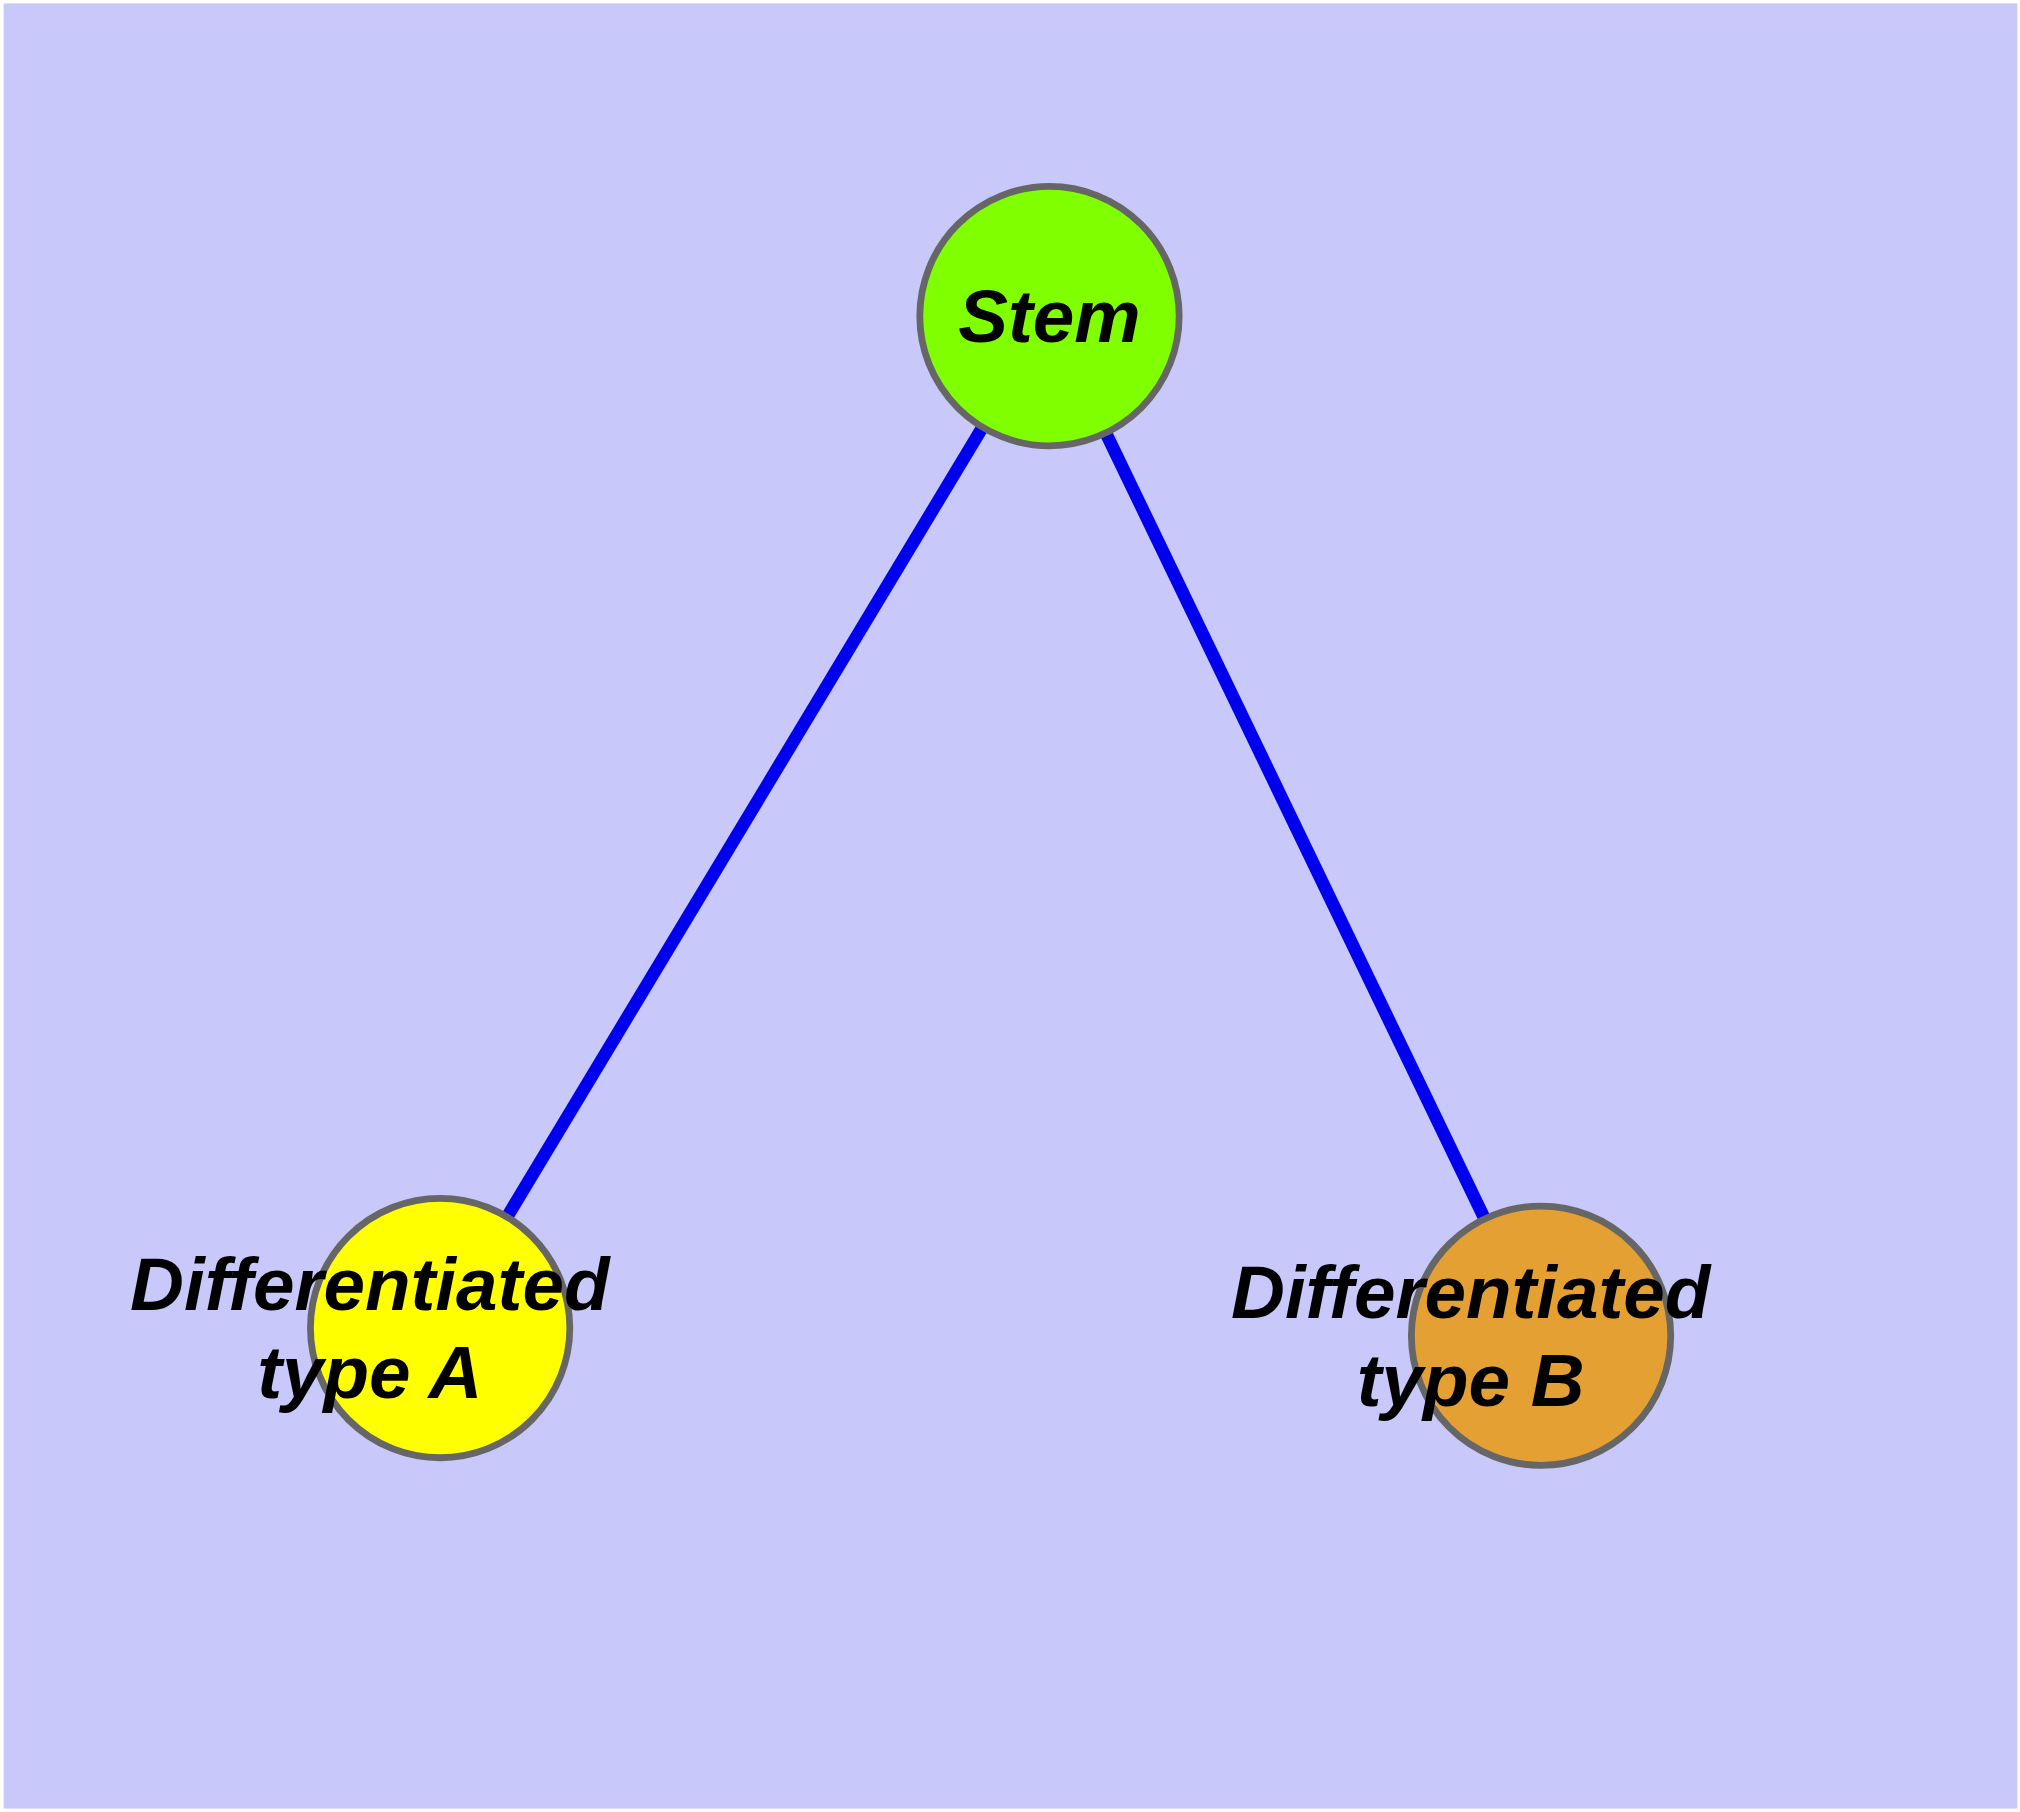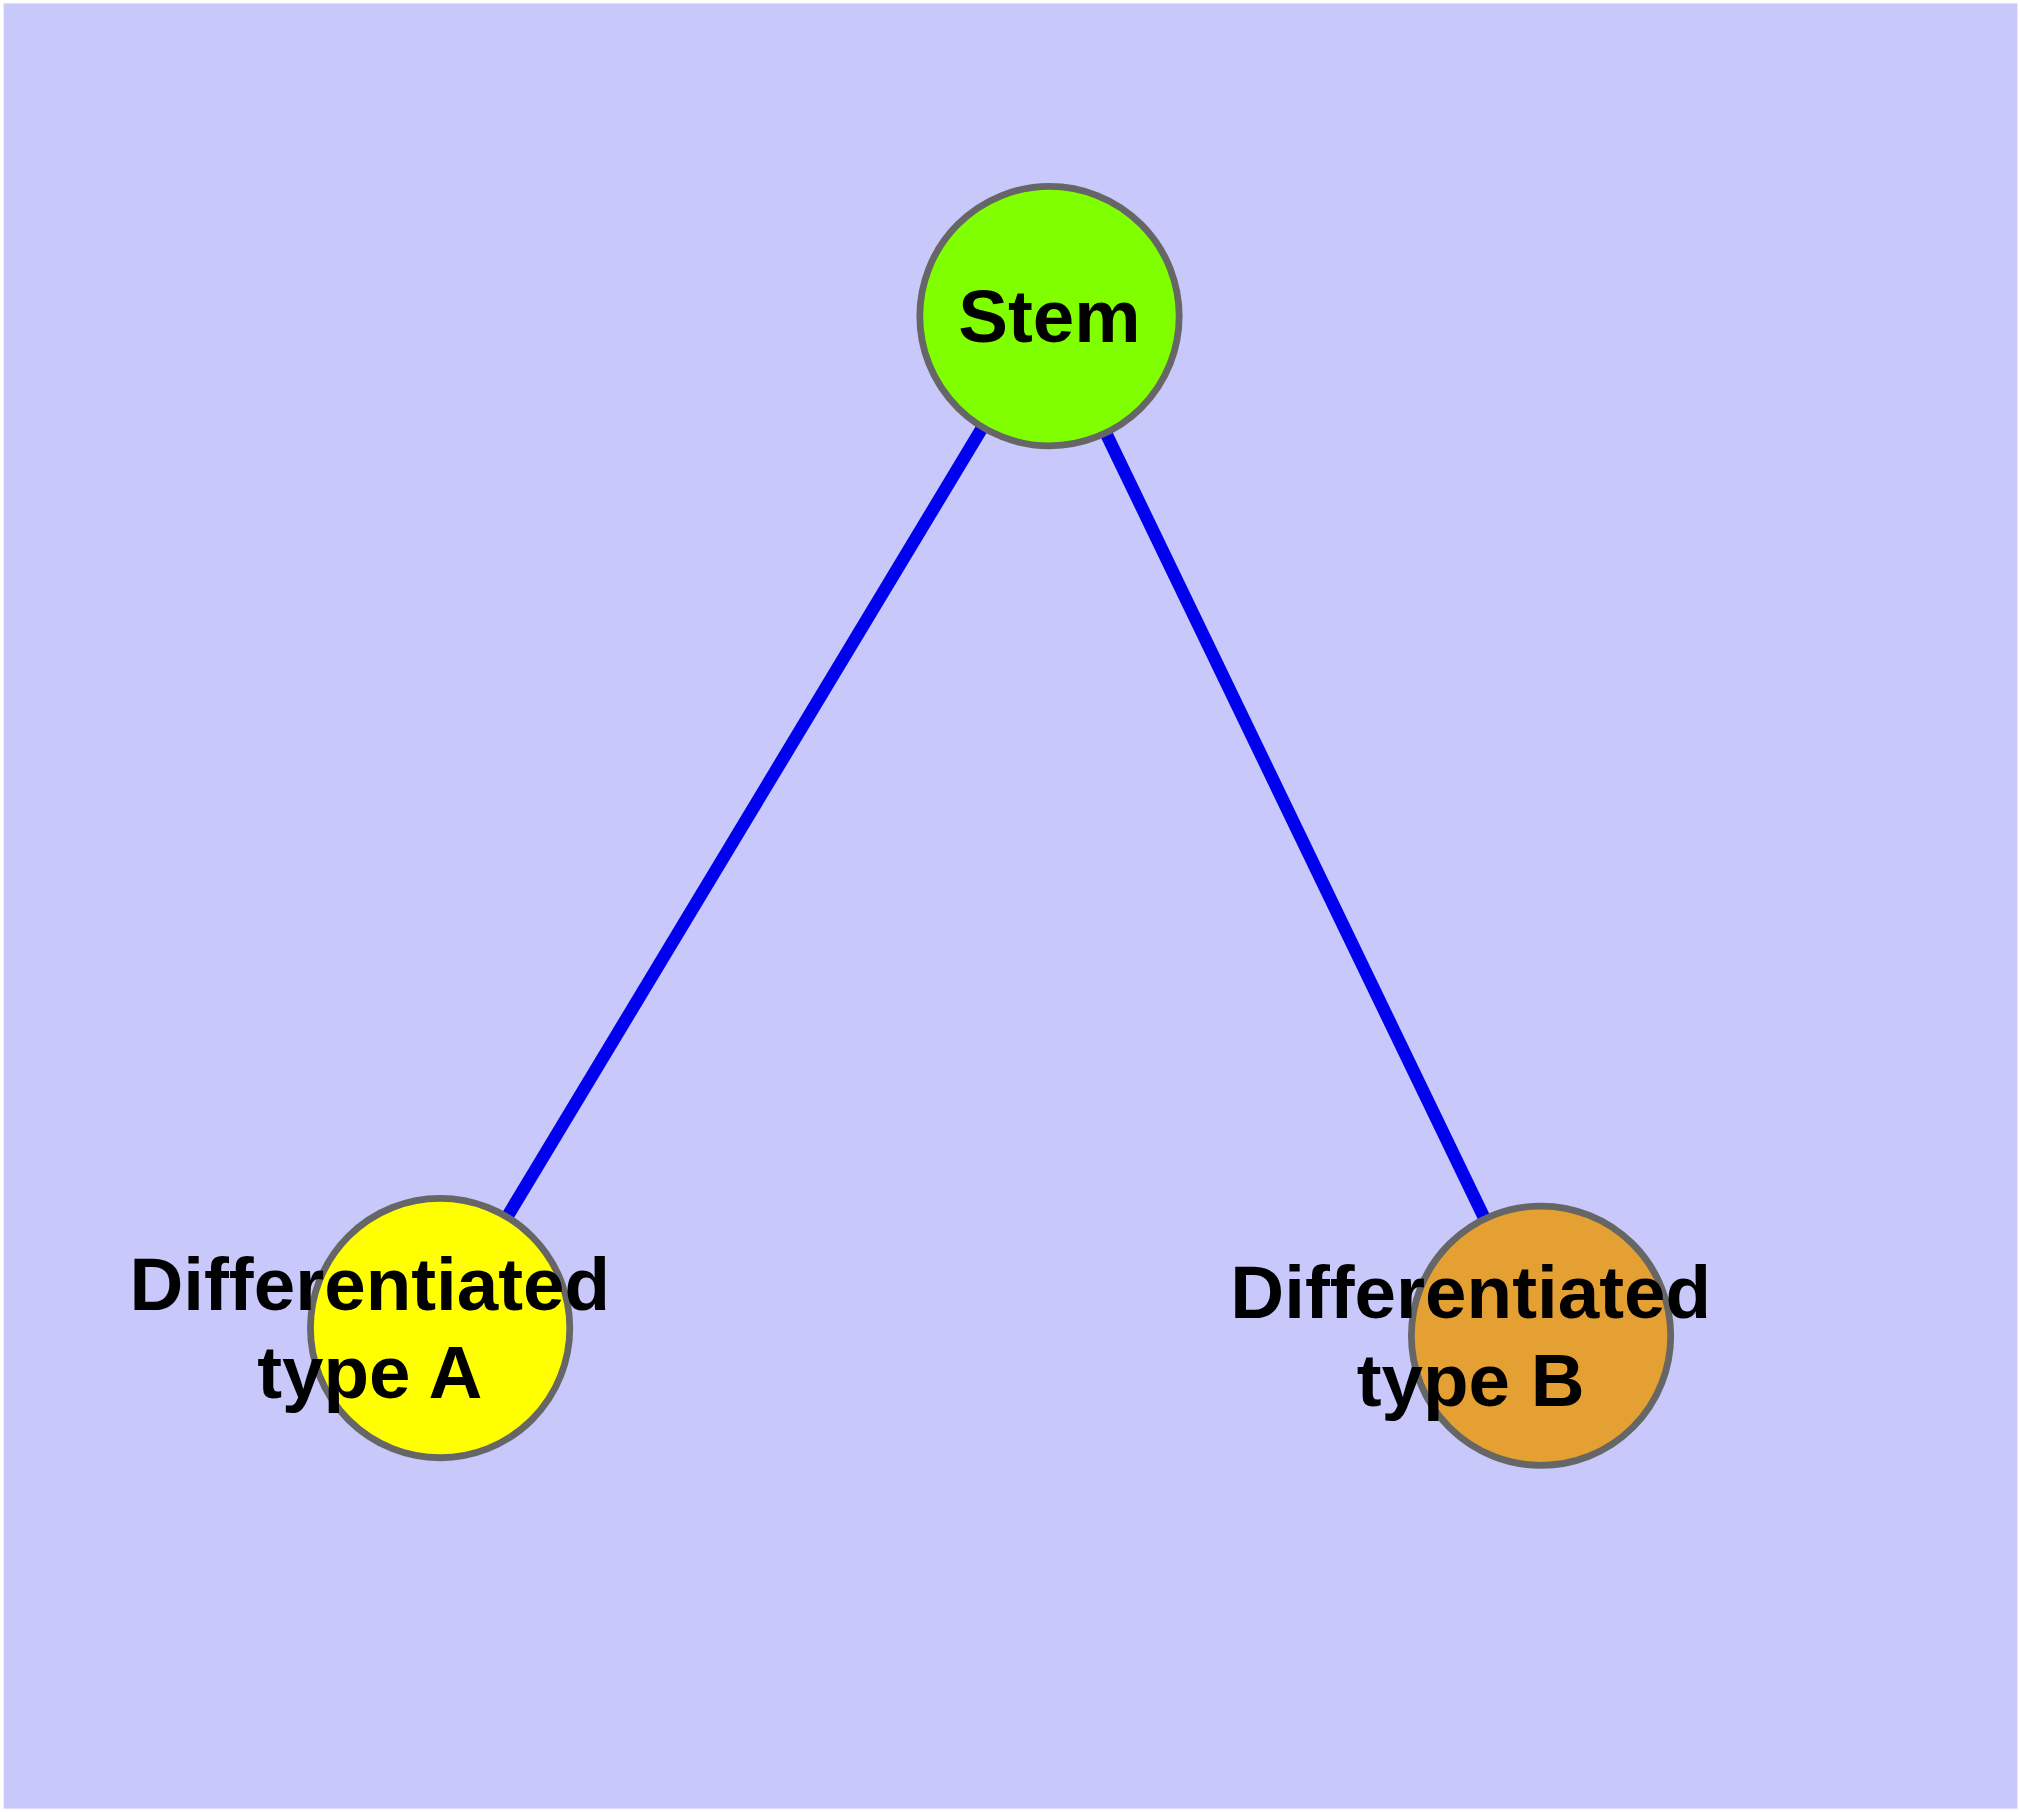--- a/index.html
+++ b/index.html
@@ -12,20 +12,21 @@
     width: 2021px;
     height: 1812px;
     overflow: hidden;
     font-family: "Liberation Sans", "DejaVu Sans", sans-serif;
   }
   #graph-canvas {
     position: relative;
     width: 1744px;
     height: 1812px;
     background: #ffffff;
+    font-style: italic;
   }
   #graph-svg {
     position: absolute;
     left: 0;
     top: 0;
     width: 2021px;
     height: 1812px;
     display: block;
   }
   .node-label {

